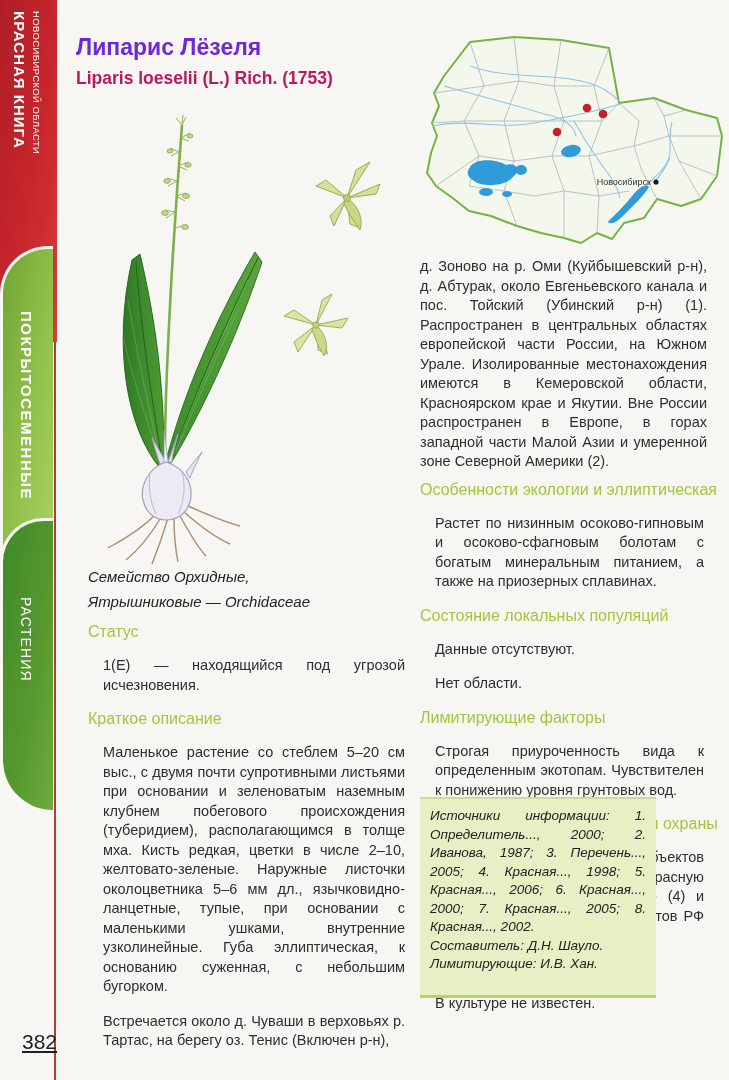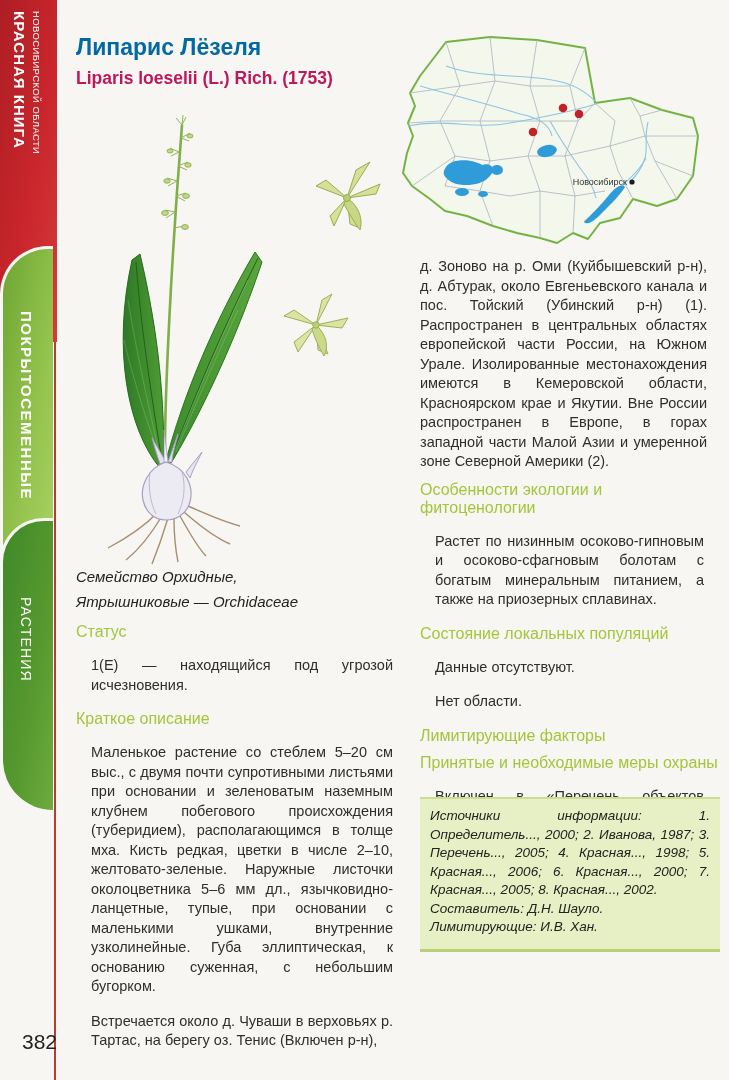--- a/index.html
+++ b/index.html
@@ -27,41 +27,41 @@
     background:linear-gradient(100deg,#3e8929 0%,#58992f 60%,#6cab3f 100%);
     border-radius:48px 0 0 58px;border:3px solid #f7f6f2;border-right:none;
     box-sizing:border-box;z-index:4;
   }
   .vtext{writing-mode:vertical-rl;color:#fff;white-space:nowrap;}
   .tab-red-label{position:absolute;top:33px;left:9px;writing-mode:vertical-lr;}
   .tab-red-label .l1{display:block;font-size:15px;font-weight:bold;letter-spacing:1px;color:#fff;line-height:1.35;}
   .tab-red-label .l2{display:block;font-size:9.5px;letter-spacing:.4px;color:#fff;line-height:1.6;}
   .tab-lg-label{position:absolute;top:62px;left:15px;font-size:15px;font-weight:bold;letter-spacing:1.5px;}
   .tab-dg-label{position:absolute;top:76px;left:15px;font-size:14px;letter-spacing:1.2px;}
-  .page-num{position:absolute;left:22px;top:1030px;font-size:21px;color:#1f1f1f;}
+  .page-num{position:absolute;left:22px;top:1030px;font-size:21px;color:#1f1f1f;text-decoration:underline;}
   
   .title-block{position:absolute;left:76px;top:34px;width:340px;}
-  .species-ru{font-size:23px;font-weight:bold;color:#0369a1;margin:0;}
+  .species-ru{font-size:23px;font-weight:bold;color:#6d28d9;margin:0;}
   .species-la{font-size:17.5px;font-weight:bold;color:#be185d;margin:7px 0 0 0;}
   
-  .col-left{position:absolute;left:76px;top:564px;width:332px;}
+  .col-left{position:absolute;left:88px;top:564px;width:332px;}
   .col-right{position:absolute;left:420px;top:257px;width:299px;}
   .family{font-style:italic;font-size:15px;line-height:25px;color:#222;}
   .sec-h{font-size:16px;color:#a3c63d;margin:9px 0 2px 0;font-weight:400;}
   .sec-b{font-size:14.5px;line-height:19.5px;text-align:justify;margin:15px;color:#2e2e2e;}
   .cont-par{font-size:14.5px;line-height:19.5px;text-align:justify;margin:0 12px 2px 0;}
   
   .src-box{
-    position:absolute;left:420px;top:797px;width:300px;box-sizing:border-box;
+    position:absolute;left:420px;top:797px;width:236px;box-sizing:border-box;
     background:#e7efc5;border-top:2px solid #cadd92;border-bottom:3px solid #b8d178;
-    padding:8px 10px 12px 10px;
+    padding:8px 10px 21px 10px;
   }
   .src-box p{margin:0;font-style:italic;font-size:13.5px;line-height:18.5px;text-align:justify;color:#222;}
   
-  .map-wrap{position:absolute;left:400px;top:26px;width:300px;height:230px;}
+  .map-wrap{position:absolute;left:424px;top:26px;width:300px;height:230px;}
   .plant-wrap{position:absolute;left:98px;top:100px;width:290px;height:470px;}
 </style>
 </head>
 <body>
 
 <div class="page">
 
   <div class="spine-line"></div>
 
   <div class="tab tab-red">
@@ -225,26 +225,27 @@
     </div>
     <h3 class="sec-h">Статус</h3>
     <p class="sec-b">1(Е) — находящийся под угрозой исчезновения.</p>
     <h3 class="sec-h">Краткое описание</h3>
     <p class="sec-b">Маленькое растение со стеблем 5–20 см выс., с двумя почти супротивными листьями при основании и зеленоватым наземным клубнем побегового происхождения (туберидием), располагающимся в толще мха. Кисть редкая, цветки в числе 2–10, желтовато-зеленые. Наружные листочки околоцветника 5–6 мм дл., язычковидно-ланцетные, тупые, при основании с маленькими ушками, внутренние узколинейные. Губа эллиптическая, к основанию суженная, с небольшим бугорком.</p>
     <p class="sec-b">Встречается около д. Чуваши в верховьях р. Тартас, на берегу оз. Тенис (Включен р-н),</p>
   </div>
 
   <div class="col-right">
     <p class="cont-par">д. Зоново на р. Оми (Куйбышевский р-н), д. Абтурак, около Евгеньевского канала и пос. Тойский (Убинский р-н) (1). Распространен в центральных областях европейской части России, на Южном Урале. Изолированные местонахождения имеются в Кемеровской области, Красноярском крае и Якутии. Вне России распространен в Европе, в горах западной части Малой Азии и умеренной зоне Северной Америки (2).</p>
-    <h3 class="sec-h">Особенности экологии и фитоценологии</h3>
+    <h3 class="sec-h">Особенности экологии и эллиптическая</h3>
     <p class="sec-b">Растет по низинным осоково-гипновым и осоково-сфагновым болотам с богатым минеральным питанием, а также на приозерных сплавинах.</p>
     <h3 class="sec-h">Состояние локальных популяций</h3>
     <p class="sec-b">Данные отсутствуют.</p>
     <p class="sec-b">Нет области.</p>
     <h3 class="sec-h">Лимитирующие факторы</h3>
+    <p class="sec-b">Строгая приуроченность вида к определенным экотопам. Чувствителен к понижению уровня грунтовых вод.</p>
     <h3 class="sec-h">Принятые и необходимые меры охраны</h3>
     <p class="sec-b">Включен в «Перечень объектов растительного мира» (3), «Красную книгу Новосибирской области» (4) и Красные книги соседних субъектов РФ (5, 6, 7, 8).</p>
     <h3 class="sec-h">Возможности культивирования</h3>
     <p class="sec-b">В культуре не известен.</p>
   </div>
 
   <div class="src-box">
     <p>Источники информации: 1. Определитель..., 2000; 2. Иванова, 1987; 3. Перечень..., 2005; 4. Красная..., 1998; 5. Красная..., 2006; 6. Красная..., 2000; 7. Красная..., 2005; 8. Красная..., 2002.</p>
     <p>Составитель: Д.Н. Шауло.</p>
     <p>Лимитирующие: И.В. Хан.</p>

